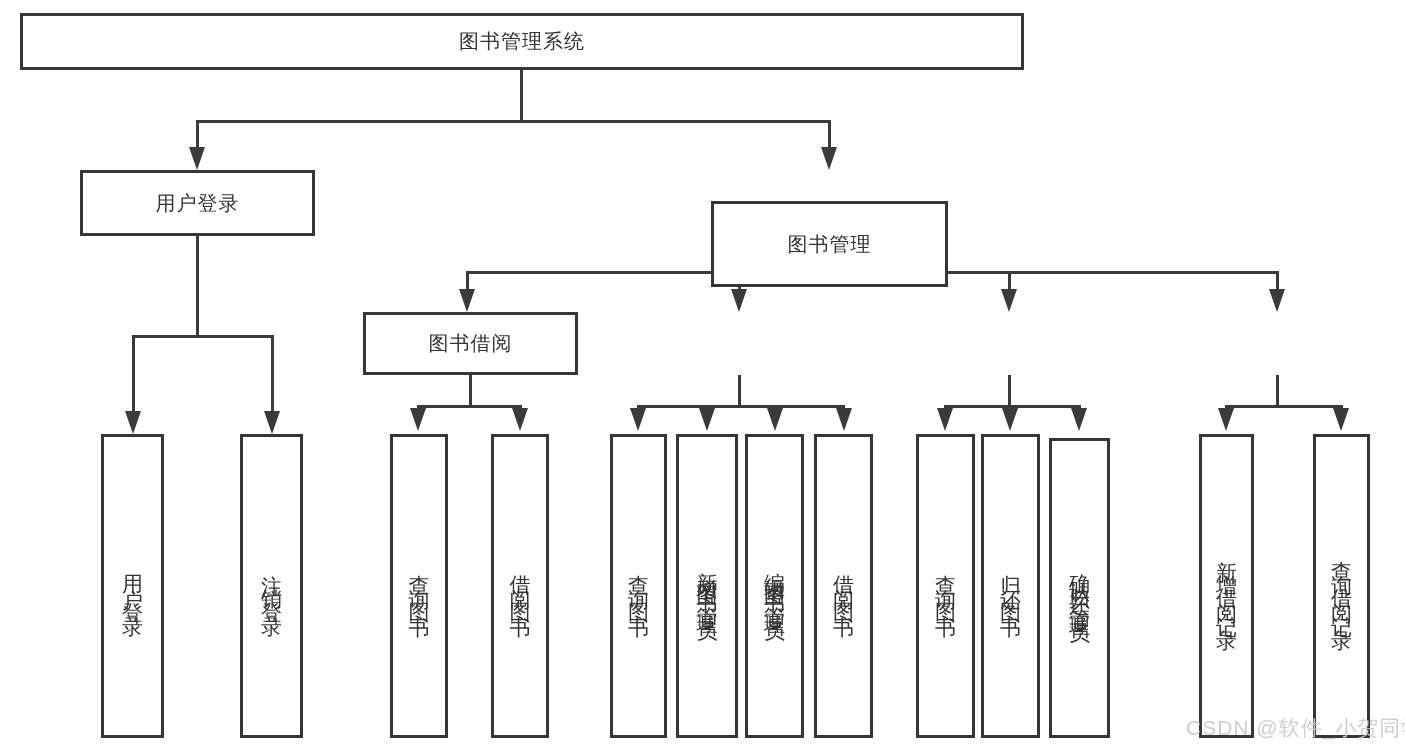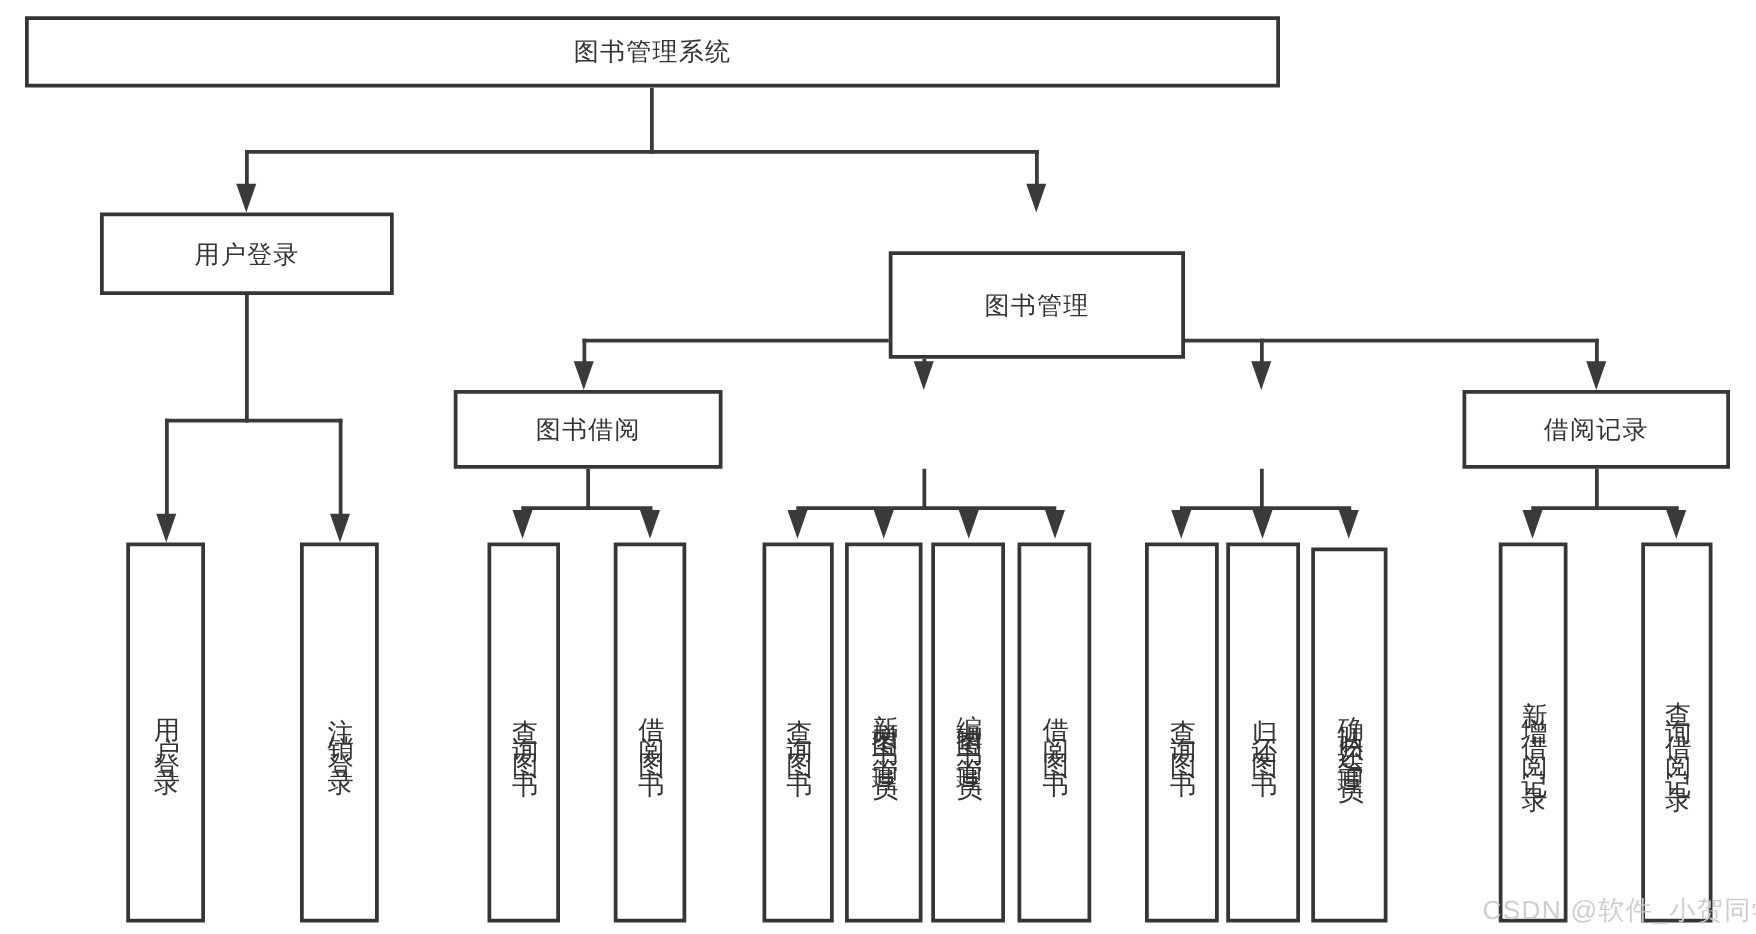--- a/index.html
+++ b/index.html
@@ -62,23 +62,20 @@
 
   <div class="hbox" style="left:80px;top:170px;width:235px;height:66px;">
     <span>用户登录</span>
   </div>
   <div class="hbox" style="left:711px;top:170px;width:237px;height:86px;margin-top:31px;">
     <span>图书管理</span>
   </div>
 
   <div class="hbox" style="left:363px;top:312px;width:215px;height:63px;">
     <span>图书借阅</span>
-  </div>
-  <div class="hbox" style="left:1170px;top:312px;width:214px;height:63px;">
-    <span>借阅记录</span>
   </div>
 
   <div class="vbox" style="left:101px;top:434px;width:63px;height:304px;">
     <span>用户登录</span>
   </div>
   <div class="vbox" style="left:240px;top:434px;width:63px;height:304px;">
     <span>注销登录</span>
   </div>
 
   <div class="vbox" style="left:390px;top:434px;width:58px;height:304px;">

